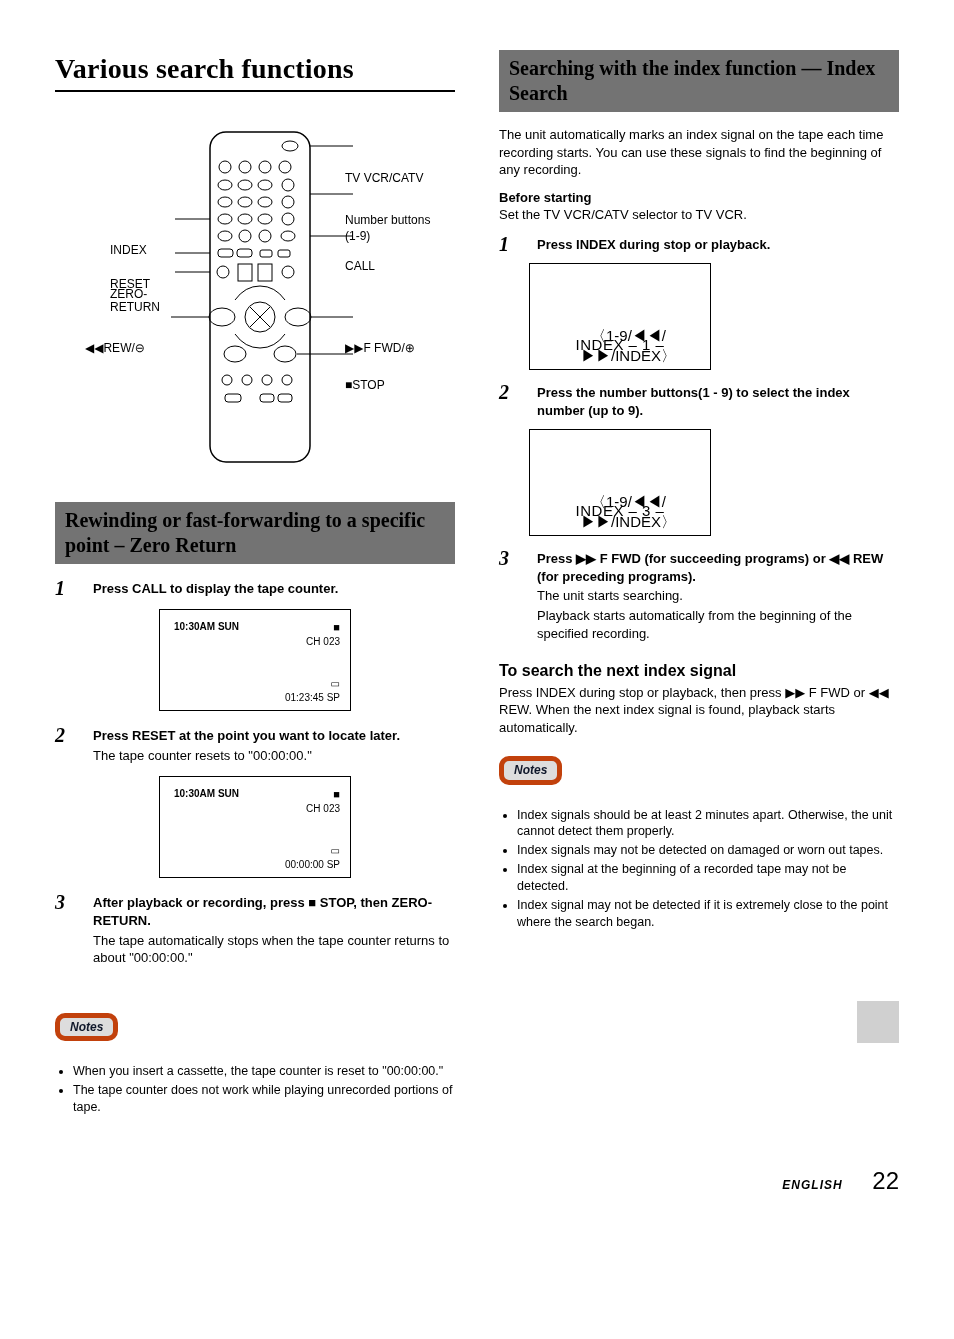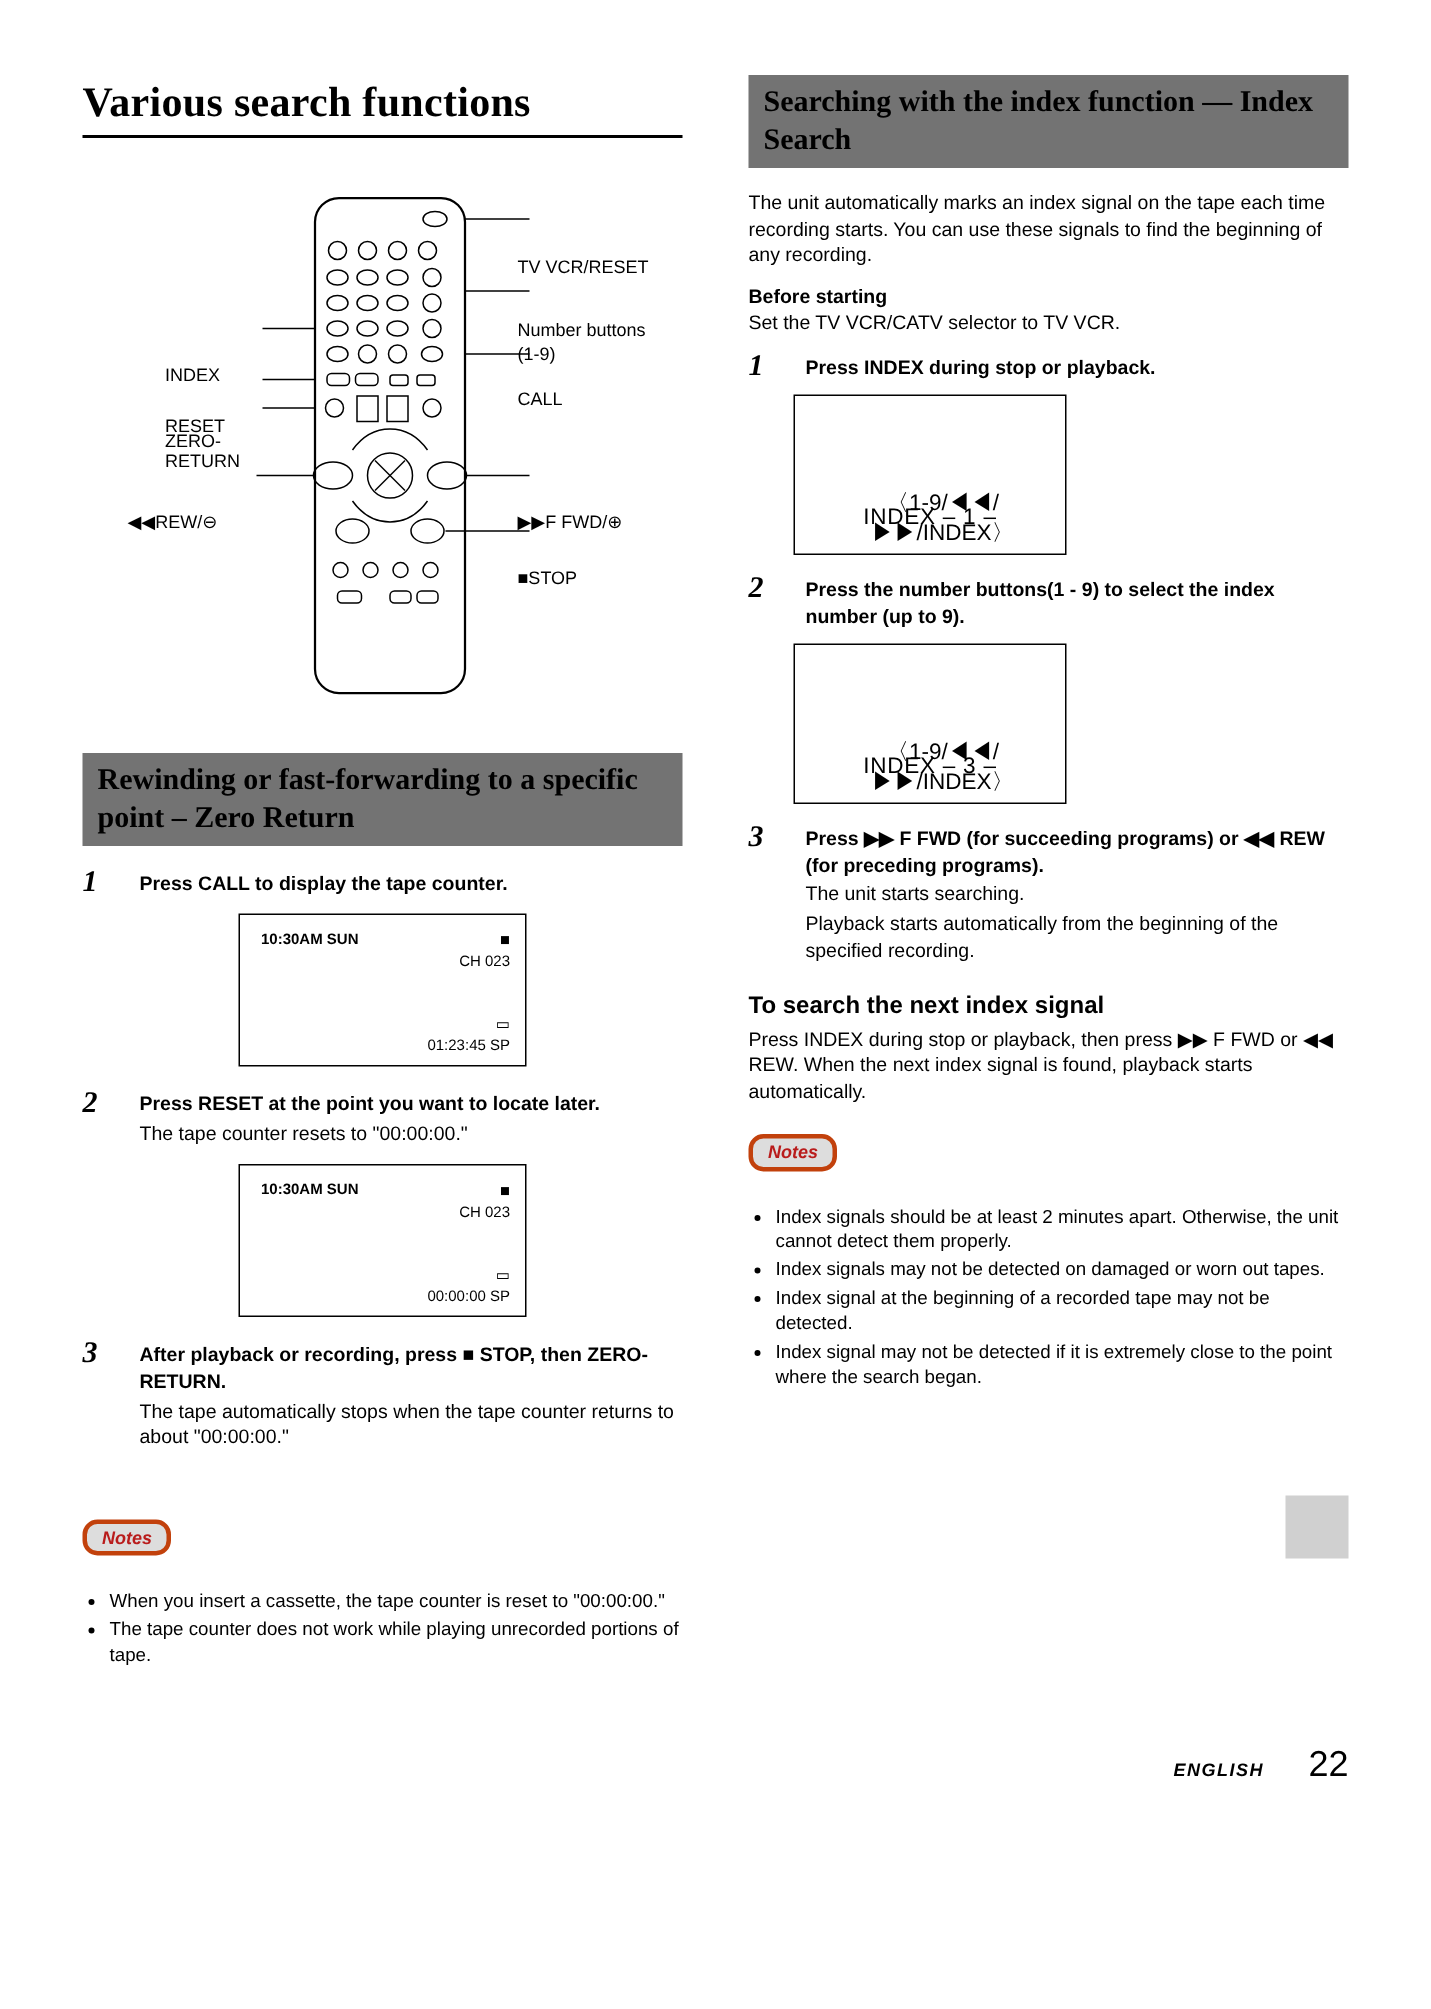--- a/index.html
+++ b/index.html
@@ -66,29 +66,29 @@
     position: relative;
     font-size: 10px;
     font-family: Arial, sans-serif;
   }
   .osd .tl { position: absolute; top: 10px; left: 14px; font-weight: bold; }
   .osd .tr { position: absolute; top: 10px; right: 10px; text-align: right; }
   .osd .br { position: absolute; bottom: 6px; right: 10px; text-align: right; }
   .osd .sq { font-size: 11px; }
   .notes-label {
     display: inline-block;
-    border: 3px solid #c2410c;
+    border: 5px solid #c2410c;
     border-radius: 10px;
     background: #ddd;
     font-style: italic;
     font-weight: bold;
     padding: 1px 10px;
     font-size: 12px;
     margin: 10px 0 4px 0;
-    color: #b91c1c;
+    color: #0f172a;
   }
   ul.notes {
     margin: 18px 0 10px 0;
     padding-left: 18px;
   }
   ul.notes li { margin: 2px 0; font-size: 12.5px; }
   h3.sub {
     font-size: 16px;
     font-weight: bold;
     margin: 16px 0 2px 0;
@@ -187,21 +187,21 @@
           <line x1="135" y1="150" x2="100" y2="150"></line>
           <line x1="135" y1="195" x2="96" y2="195"></line>
           <line x1="235" y1="114" x2="278" y2="114"></line>
           <line x1="235" y1="195" x2="278" y2="195"></line>
           <line x1="222" y1="232" x2="278" y2="232"></line>
         </g>
       </svg>
     </div>
     
     <div style="position:relative; height:0;">
-      <div style="position:absolute; top:-332px; left:290px; font-size:12px;">TV VCR/RESET</div>
+      <div style="position:absolute; top:-332px; left:290px; font-size:12px;">TV VCR/CATV</div>
       <div style="position:absolute; top:-290px; left:290px; font-size:12px; width:90px;">Number buttons (1-9)</div>
       <div style="position:absolute; top:-260px; left:55px; font-size:12px;">INDEX</div>
       <div style="position:absolute; top:-244px; left:290px; font-size:12px;">CALL</div>
       <div style="position:absolute; top:-226px; left:55px; font-size:12px;">RESET</div>
       <div style="position:absolute; top:-214px; left:55px; font-size:12px; width:60px; line-height:1.1;">ZERO-RETURN</div>
       <div style="position:absolute; top:-162px; left:30px; font-size:12px;">◀◀REW/⊖</div>
       <div style="position:absolute; top:-162px; left:290px; font-size:12px;">▶▶F FWD/⊕</div>
       <div style="position:absolute; top:-125px; left:290px; font-size:12px;">■STOP</div>
     </div>
 

